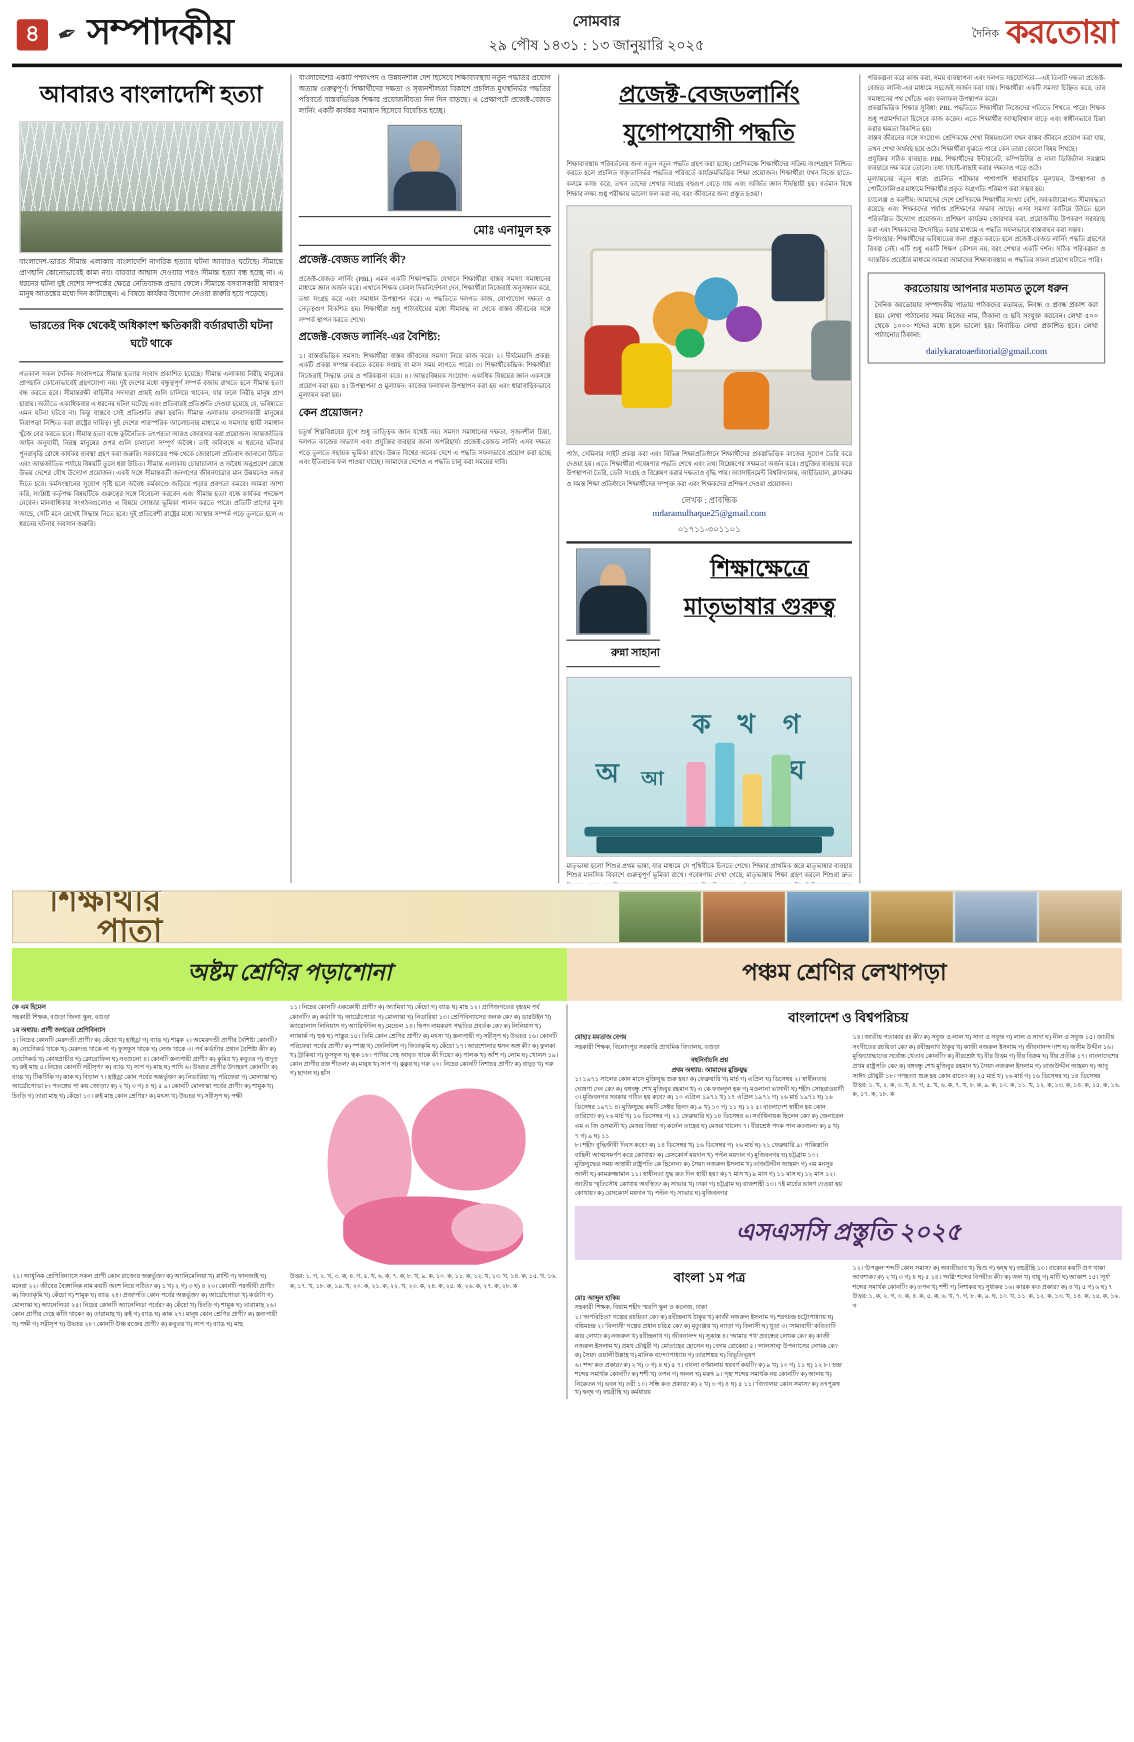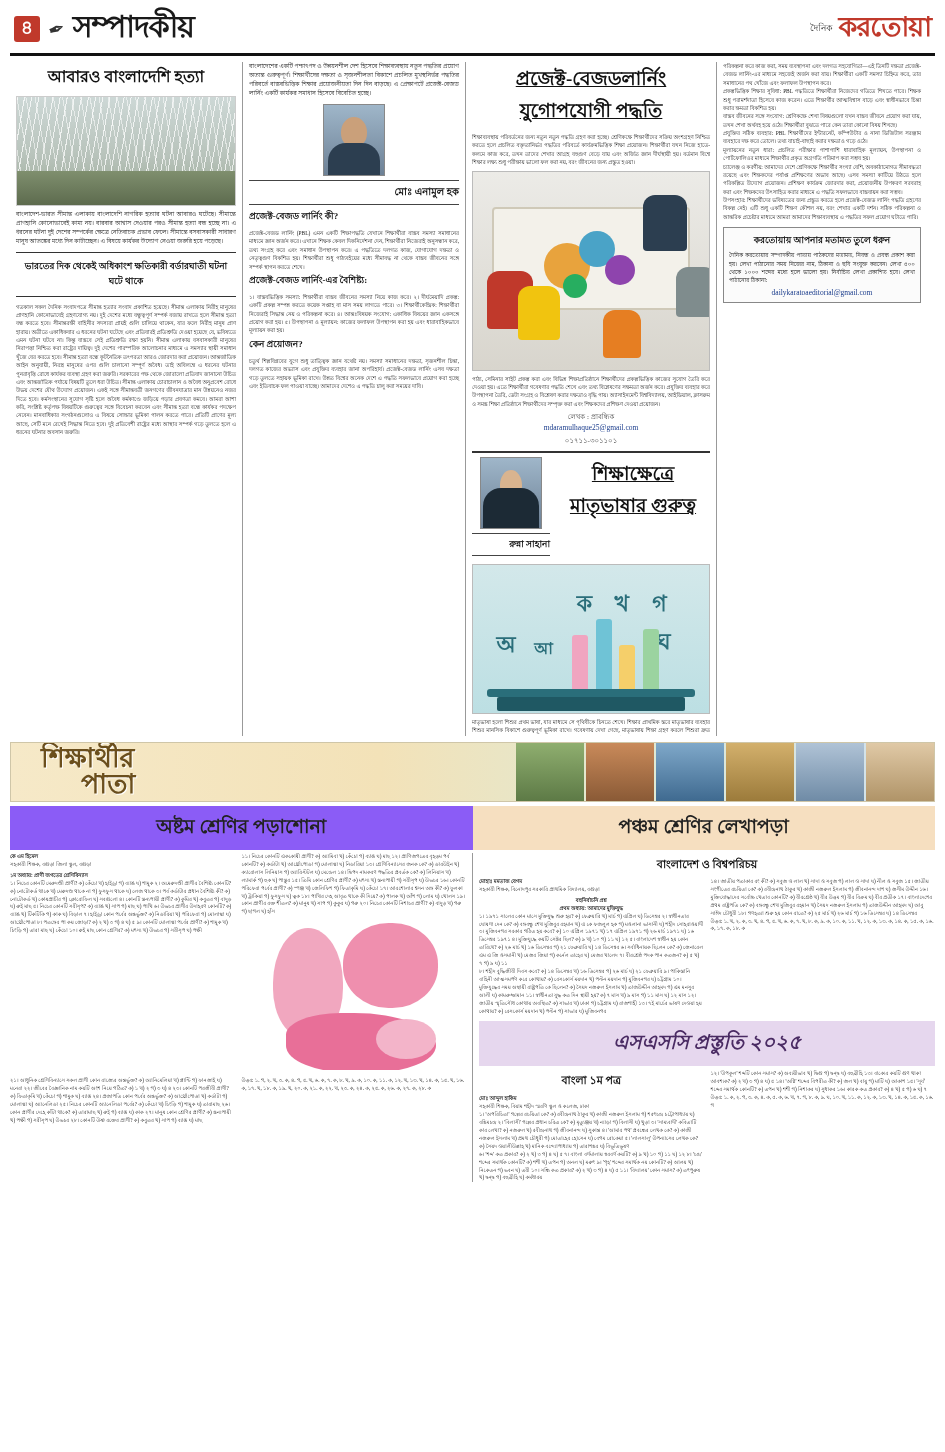--- a/index.html
+++ b/index.html
@@ -44,21 +44,21 @@
     display:grid;
     grid-template-columns: 232px 1px 222px 1px 250px 1px 210px;
     gap:0;
     padding-top:6px;
     height: 680px;
   }
   .vrule { background:#999; width:1px; }
   .col { padding:0 6px; overflow:hidden; }
 
   .art-head {
-    font-size:16px; font-weight:bold; text-align:center; margin:2px 0 5px 0;
+    font-size:19px; font-weight:bold; text-align:center; margin:2px 0 5px 0;
     color:#111;
   }
   .art-head.big { font-size:19px;text-decoration:underline; }
   .thick-rule { height:2px; background:#333; margin:4px 0; }
 
   .body-text {
     font-size:5.4px; line-height:1.55; text-align:justify; color:#222;
     -webkit-hyphens:auto; hyphens:auto;
     word-break: break-word;
   }
@@ -146,38 +146,38 @@
   .invite-mail{ font-size:7.5px; text-align:center; color:#1a3c8c; margin-top:3px;}
 
   .pullquote{
     border-top:1px solid #333; border-bottom:1px solid #333;
     padding:6px 2px; margin:6px 0; text-align:center;
     font-size:9px; font-weight:bold; line-height:1.7; color:#111;
   }
 
   
   .student-banner{
-    margin-top:6px; height:60px; position:relative; overflow:hidden;
+    margin-top:6px; height:44px; position:relative; overflow:hidden;
     border:1px solid #cfc6a8;
     background:linear-gradient(90deg,#f6e9c8 0%, #f3e2b8 40%, #dfe9d4 70%, #cfe0ef 100%);
     display:flex; align-items:center;
   }
   .sb-title{
     font-size:27px; font-weight:bold; color:#6b4f1d; padding-left:30px;
     line-height:0.95; text-shadow: 1px 1px 0 #fff;
   }
   .sb-photos{ position:absolute; right:0; top:0; bottom:0; width:420px; display:flex; }
   .sb-ph{ flex:1; margin-left:2px; }
 
   .two-head{ display:flex; margin-top:4px; }
   .two-head > div{
     flex:1; text-align:center; font-size:19px; font-weight:bold;
     padding:6px 0; color:#222;
   }
-  .th-left{ background:#8b5cf6; }
+  .th-left{ background:#bef264;font-style:italic; }
   .th-right{ background:#f6dfc0; }
 
   .student-grid{
     display:grid; grid-template-columns: 1fr 1px 1fr; gap:0; margin-top:3px;
   }
   .sg-left{ padding-right:6px; }
   .sg-right{ padding-left:6px; }
   .sub-title{
     text-align:center; font-size:11px; font-weight:bold; margin:3px 0;
   }
@@ -206,20 +206,24 @@
 </head>
 <body>
 
 <div class="page">
 
   <div class="masthead">
     <div class="mh-left">
       <div class="page-num">৪</div>
       <span class="quill">✒</span>
       <div class="section-title">সম্পাদকীয়</div>
+    </div>
+    <div class="mh-center">
+      <span class="weekday">সোমবার</span>
+      <span>২৯ পৌষ ১৪৩১ : ১৩ জানুয়ারি ২০২৫</span>
     </div>
     <div class="mh-right">
       <div class="logo-small">দৈনিক</div>
       <div class="logo-big">করতোয়া</div>
     </div>
   </div>
 
   <div class="editorial">
 
     <div class="col">

